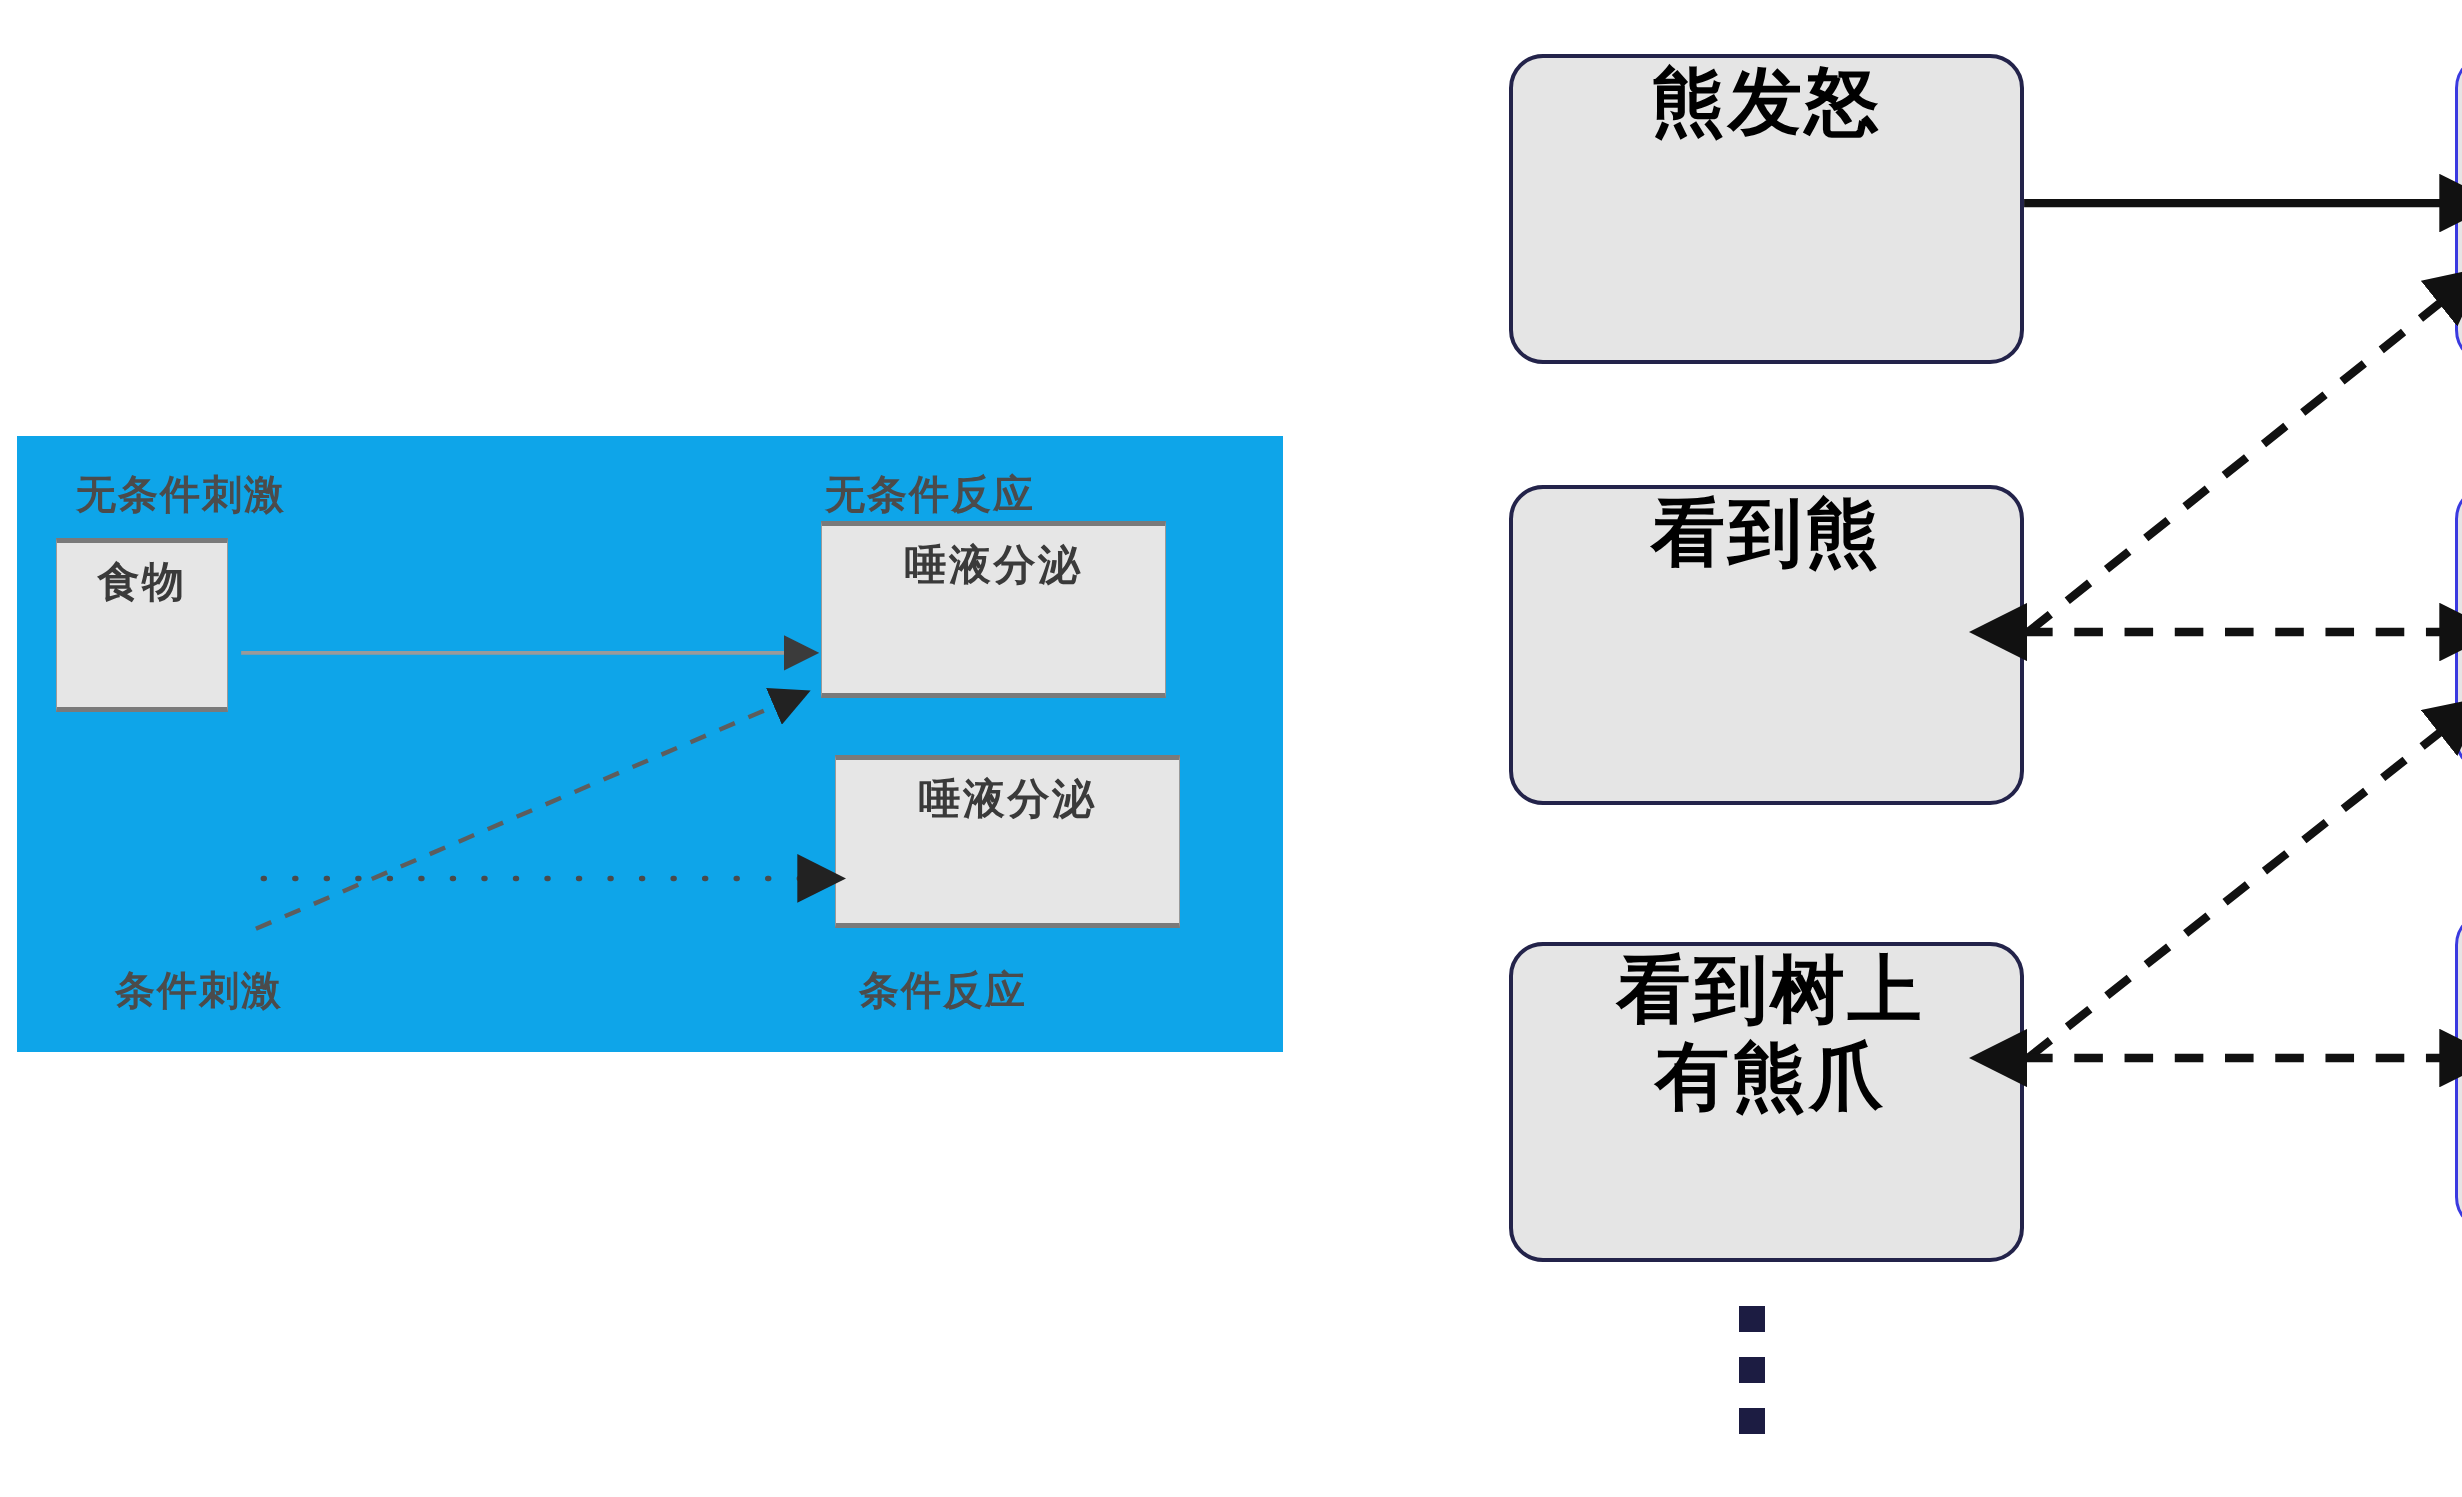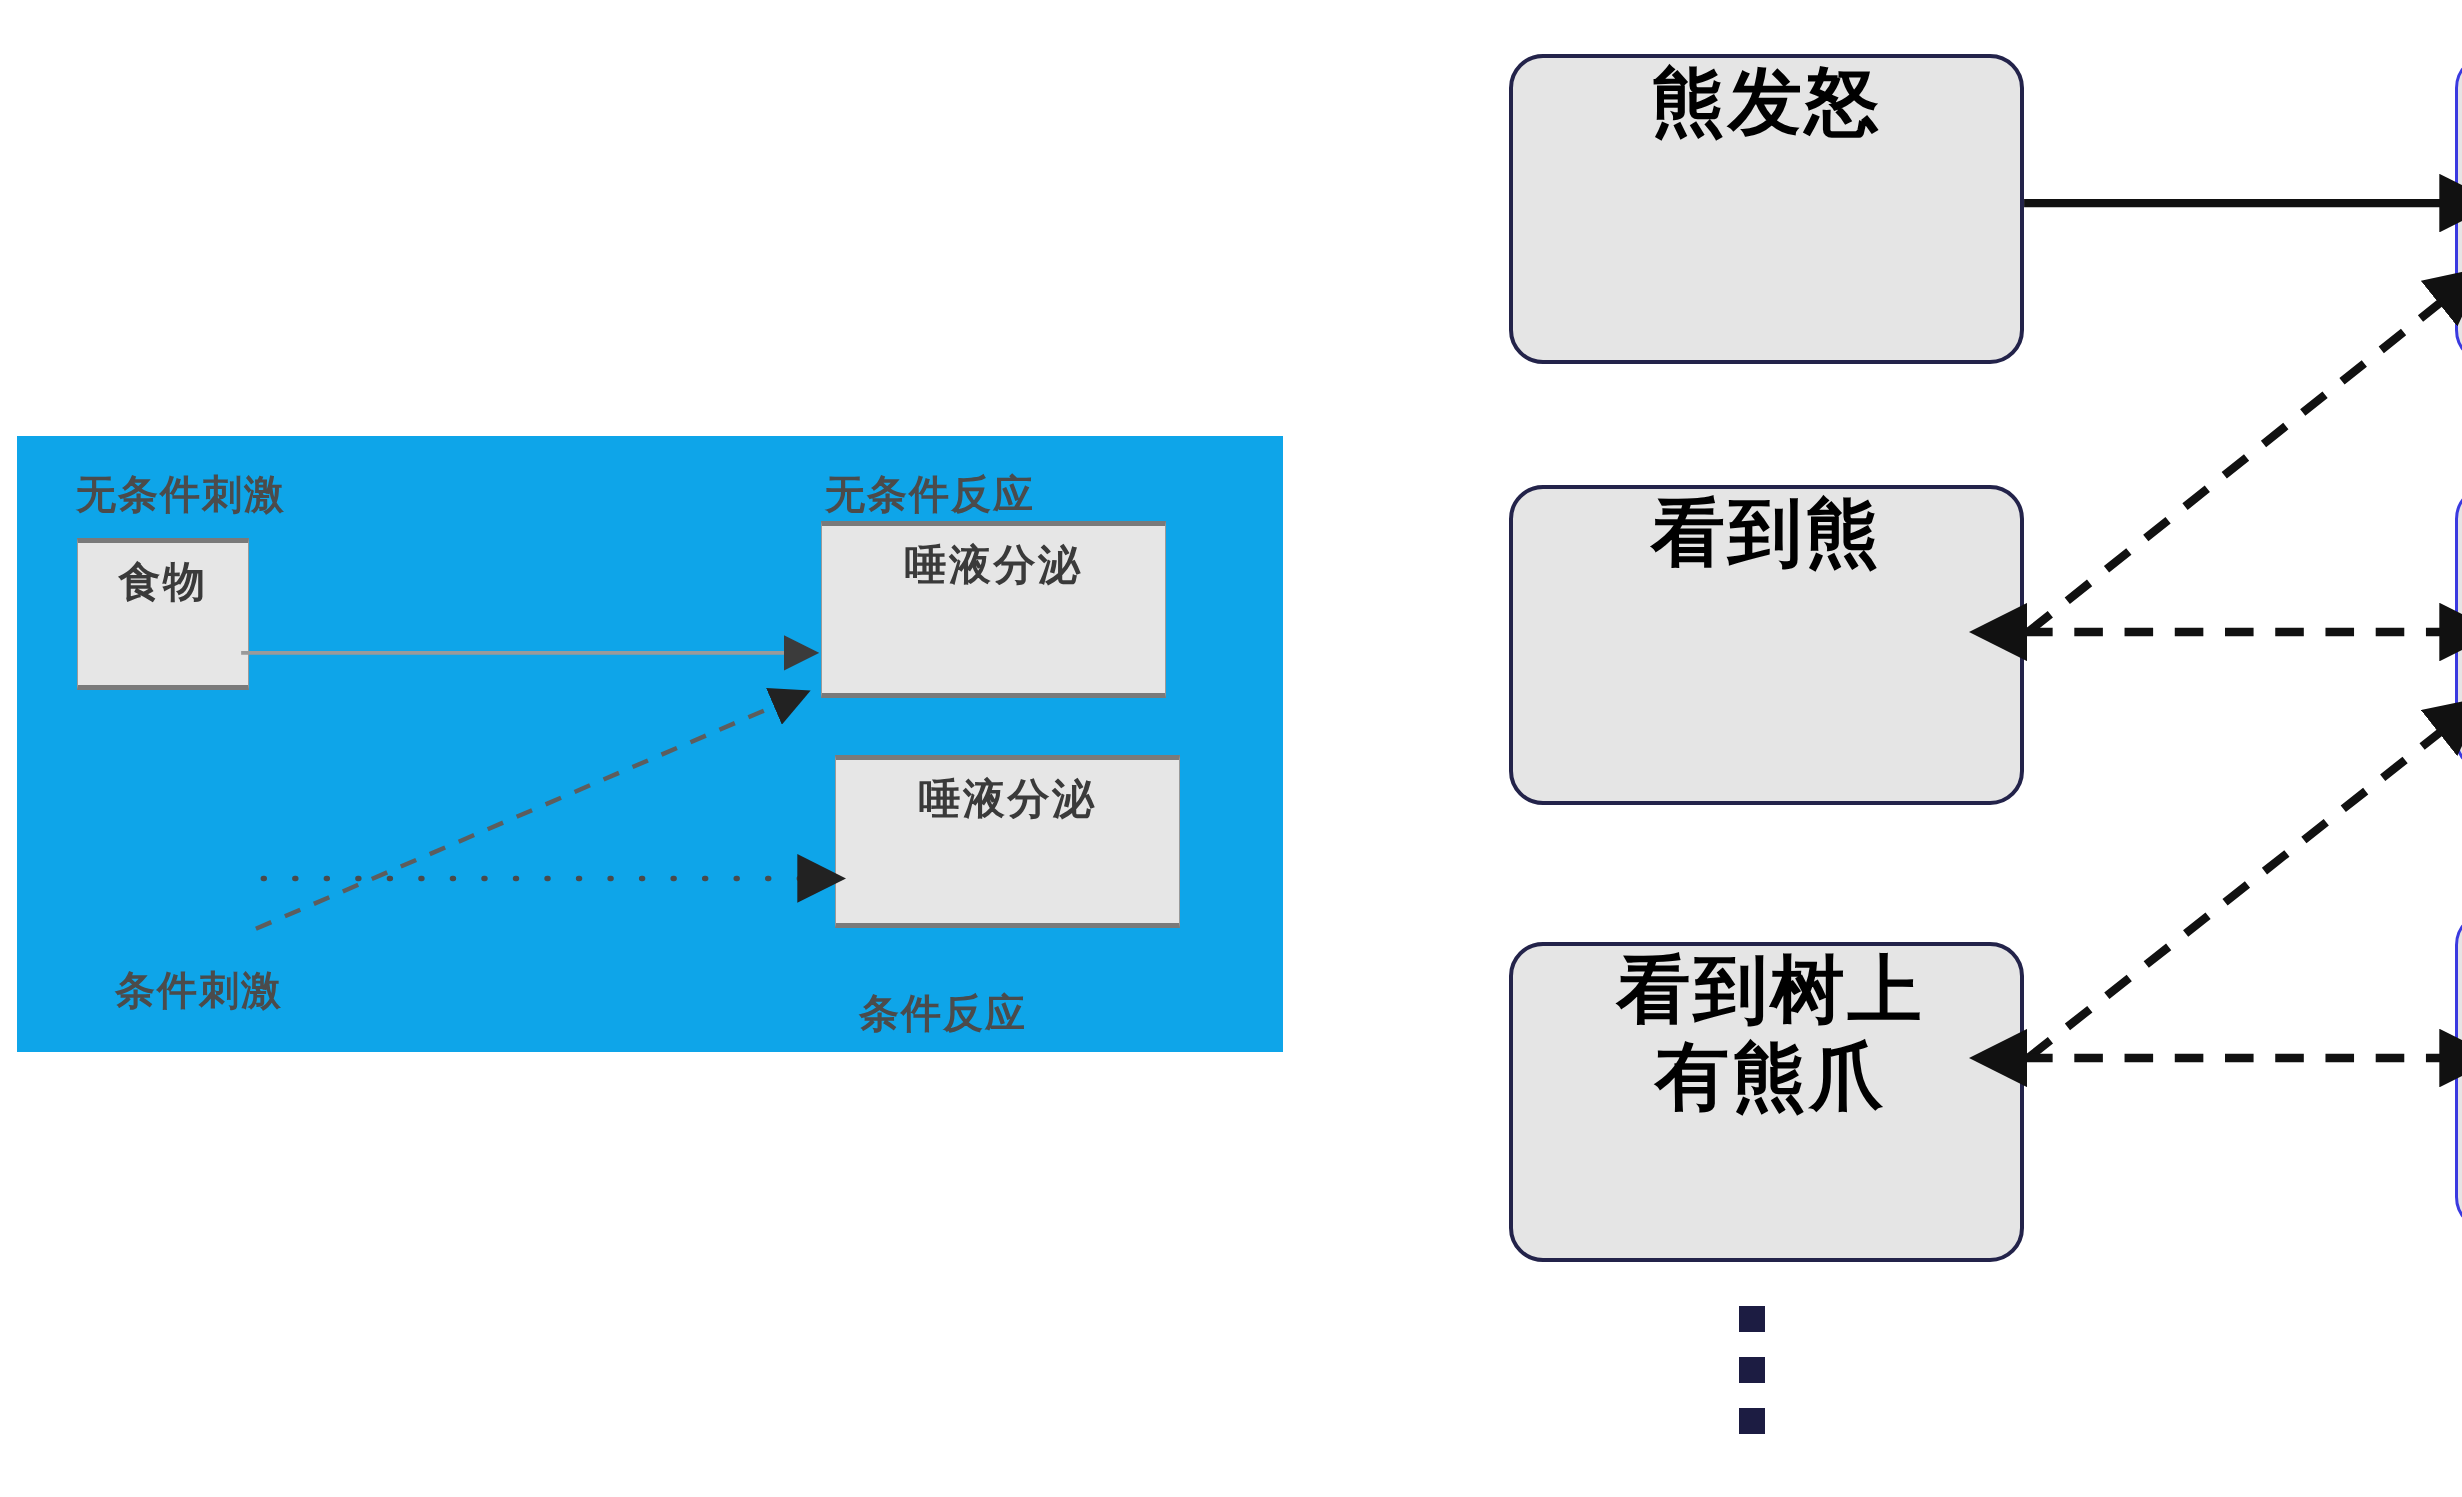--- a/index.html
+++ b/index.html
@@ -25,21 +25,21 @@
     color: #4b4b4b;
     font-size: 40px;
     font-weight: 700;
     letter-spacing: 2px;
     white-space: nowrap;
     font-family: "DejaVu Sans", "Liberation Sans", sans-serif;
   }
   #cc-cap-us   { left: 59px;  top: 30.5px; }
   #cc-cap-ur   { left: 808px; top: 30.5px; }
   #cc-cap-cs   { left: 98px;  top: 527px; }
-  #cc-cap-cr   { left: 842px; top: 550px; }
+  #cc-cap-cr   { left: 842px; top: 527px; }
 
   .cc-box {
     position: absolute;
     background: #e6e6e6;
     border: 1.5px solid #9a9a9a;
     border-top: 5.4px solid #7a7a7a;
     border-bottom: 5.4px solid #7a7a7a;
     box-sizing: border-box;
     display: flex;
     align-items: flex-start;
@@ -47,21 +47,21 @@
   }
   .cc-box span {
     color: #3a3a3a;
     font-size: 42px;
     font-weight: 700;
     letter-spacing: 2.5px;
     white-space: nowrap;
     margin-top: 10.8px;
     font-family: "DejaVu Sans", "Liberation Sans", sans-serif;
   }
-  #cc-box-food   { left: 60px;  top: 102px; width: 172px; height: 152px; }
+  #cc-box-food   { left: 39px;  top: 102px; width: 172px; height: 174px; }
   #cc-box-sal1   { left: 804px; top: 85px; width: 345px; height: 177px; }
   #cc-box-bell   { left: 58px; top: 340px; width: 172px; height: 167px; }
   #cc-box-sal2   { left: 818px; top: 319px; width: 345px; height: 173px; }
 
   #cc-svg { position: absolute; left: 0; top: 0; width: 1266px; height: 616px; }
 
   
   .node {
     position: absolute;
     box-sizing: border-box;

